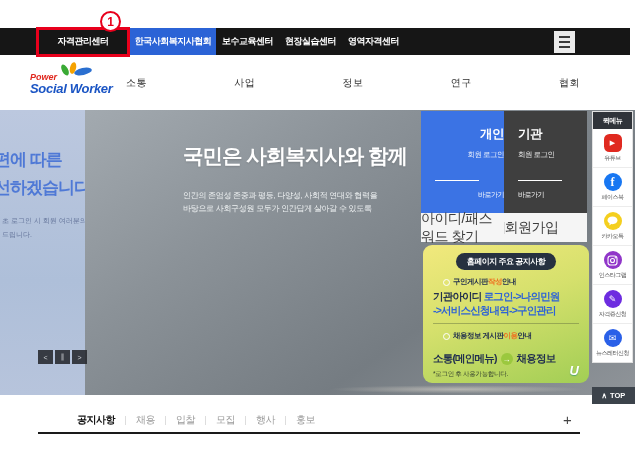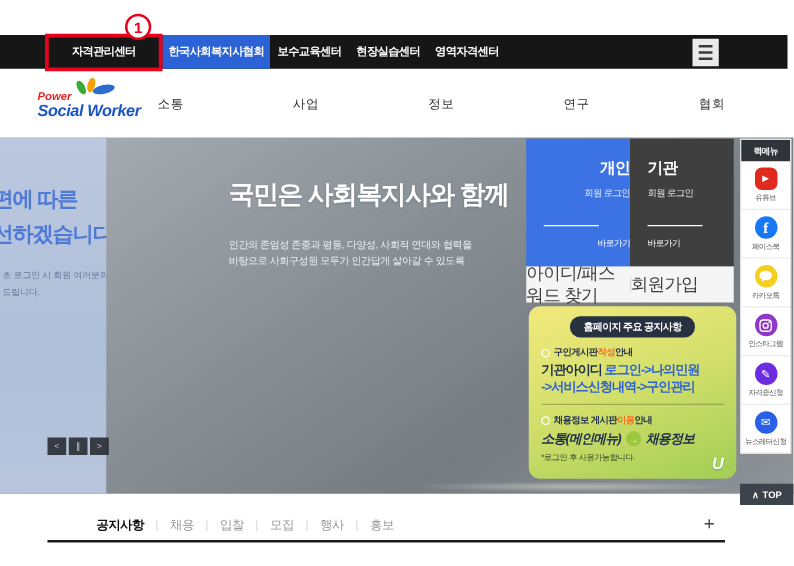--- a/index.html
+++ b/index.html
@@ -66,27 +66,27 @@
   .login-links{display:flex;height:29px;background:#f5f5f5;align-items:center;}
   .login-links .cell{flex:1;text-align:left;font-size:14px;color:#3c3c3c;letter-spacing:-0.5px;cursor:pointer;}
   .login-links .vdiv{width:1px;height:12px;background:#d9d9d9;}
 
   
   .notice{left:423px;top:245px;width:166px;height:138px;border-radius:9px;box-sizing:border-box;
     background:linear-gradient(160deg,var(--notice-yellow) 0%,#d5e06c 45%,var(--notice-green) 100%);
     padding:8px 10px 6px 10px;z-index:6;}
   .notice .pill{width:fit-content;margin:0 auto;background:#273140;color:#fff;font-size:8px;font-weight:bold;
     padding:3px 11px;border-radius:10px;letter-spacing:-0.5px;}
-  .nlabel{margin-top:7px;font-size:7.5px;font-weight:bold;color:var(--navy);letter-spacing:-0.5px;display:flex;align-items:center;}
+  .nlabel{margin-top:7px;font-size:7.5px;font-weight:bold;color:var(--navy);letter-spacing:-0.5px;display:flex;align-items:center;margin-left:10px;}
   .nlabel .ring{display:inline-block;width:5px;height:5px;border:1px solid #fff;border-radius:50%;margin-right:3px;}
   .nlabel .em{color:var(--em-orange);}
   .npath{margin-top:3px;font-size:10.5px;font-weight:bold;line-height:13.5px;letter-spacing:-0.8px;color:var(--link-blue);}
   .npath .dark{color:var(--navy);}
   .ndiv{border-top:1px solid rgba(105,120,65,0.5);margin:6px 0 5px 0;}
-  .nroute{margin-top:3px;display:flex;align-items:center;gap:4px;font-style:italic;}
+  .nroute{margin-top:11px;display:flex;align-items:center;gap:4px;}
   .nroute .rt{font-size:10.5px;font-weight:bold;color:var(--navy);letter-spacing:-0.8px;}
   .nroute .arr{width:12px;height:12px;border-radius:50%;background:#9bc83e;color:#fff;font-size:8px;
     display:flex;align-items:center;justify-content:center;}
   .nfoot{margin-top:4px;font-size:6.5px;color:#33402e;letter-spacing:-0.3px;}
   .ulogo{position:absolute;right:10px;bottom:5px;color:#fff;font-size:13px;font-weight:bold;font-style:italic;
     text-shadow:0 1px 1px rgba(30,140,120,0.6);}
 
   
   .quickmenu{left:592px;top:111px;width:41px;background:#fff;border:1px solid #e2e2e2;box-sizing:border-box;z-index:7;}
   .qm-head{height:17px;background:#30343a;color:#fff;font-size:7px;font-weight:bold;

